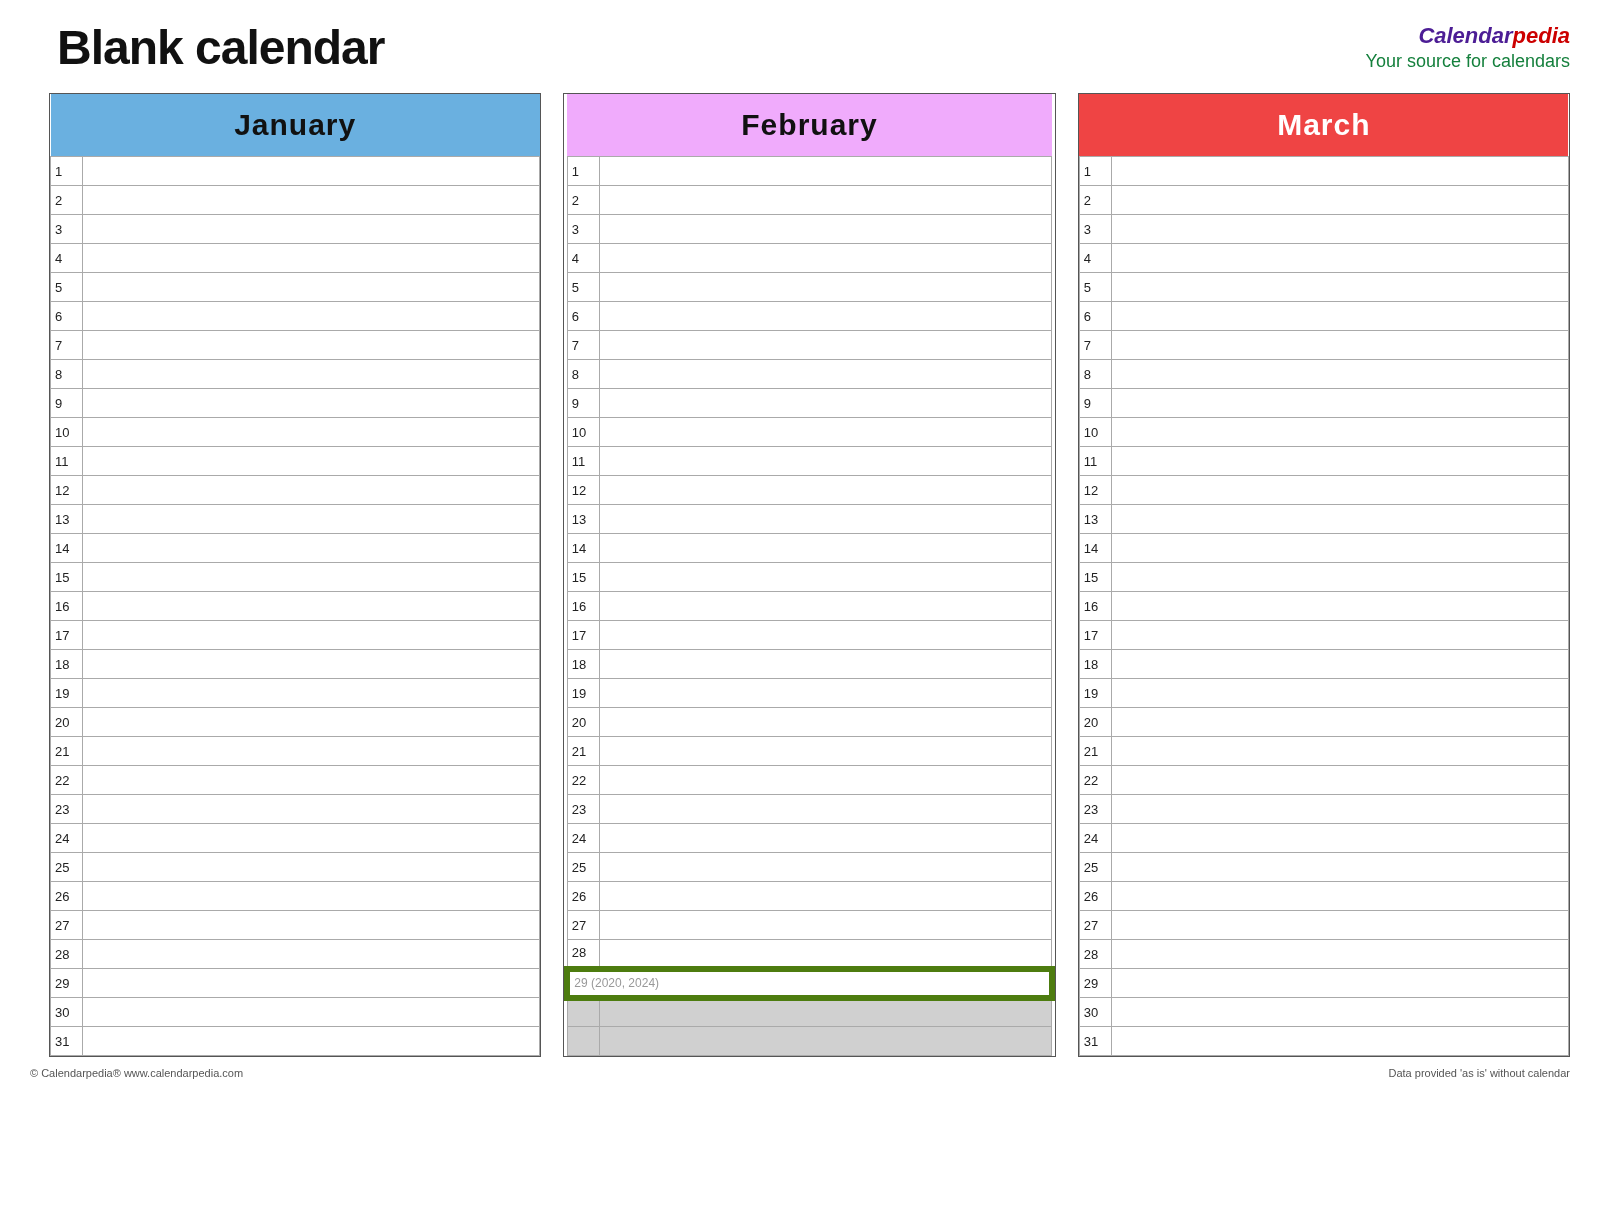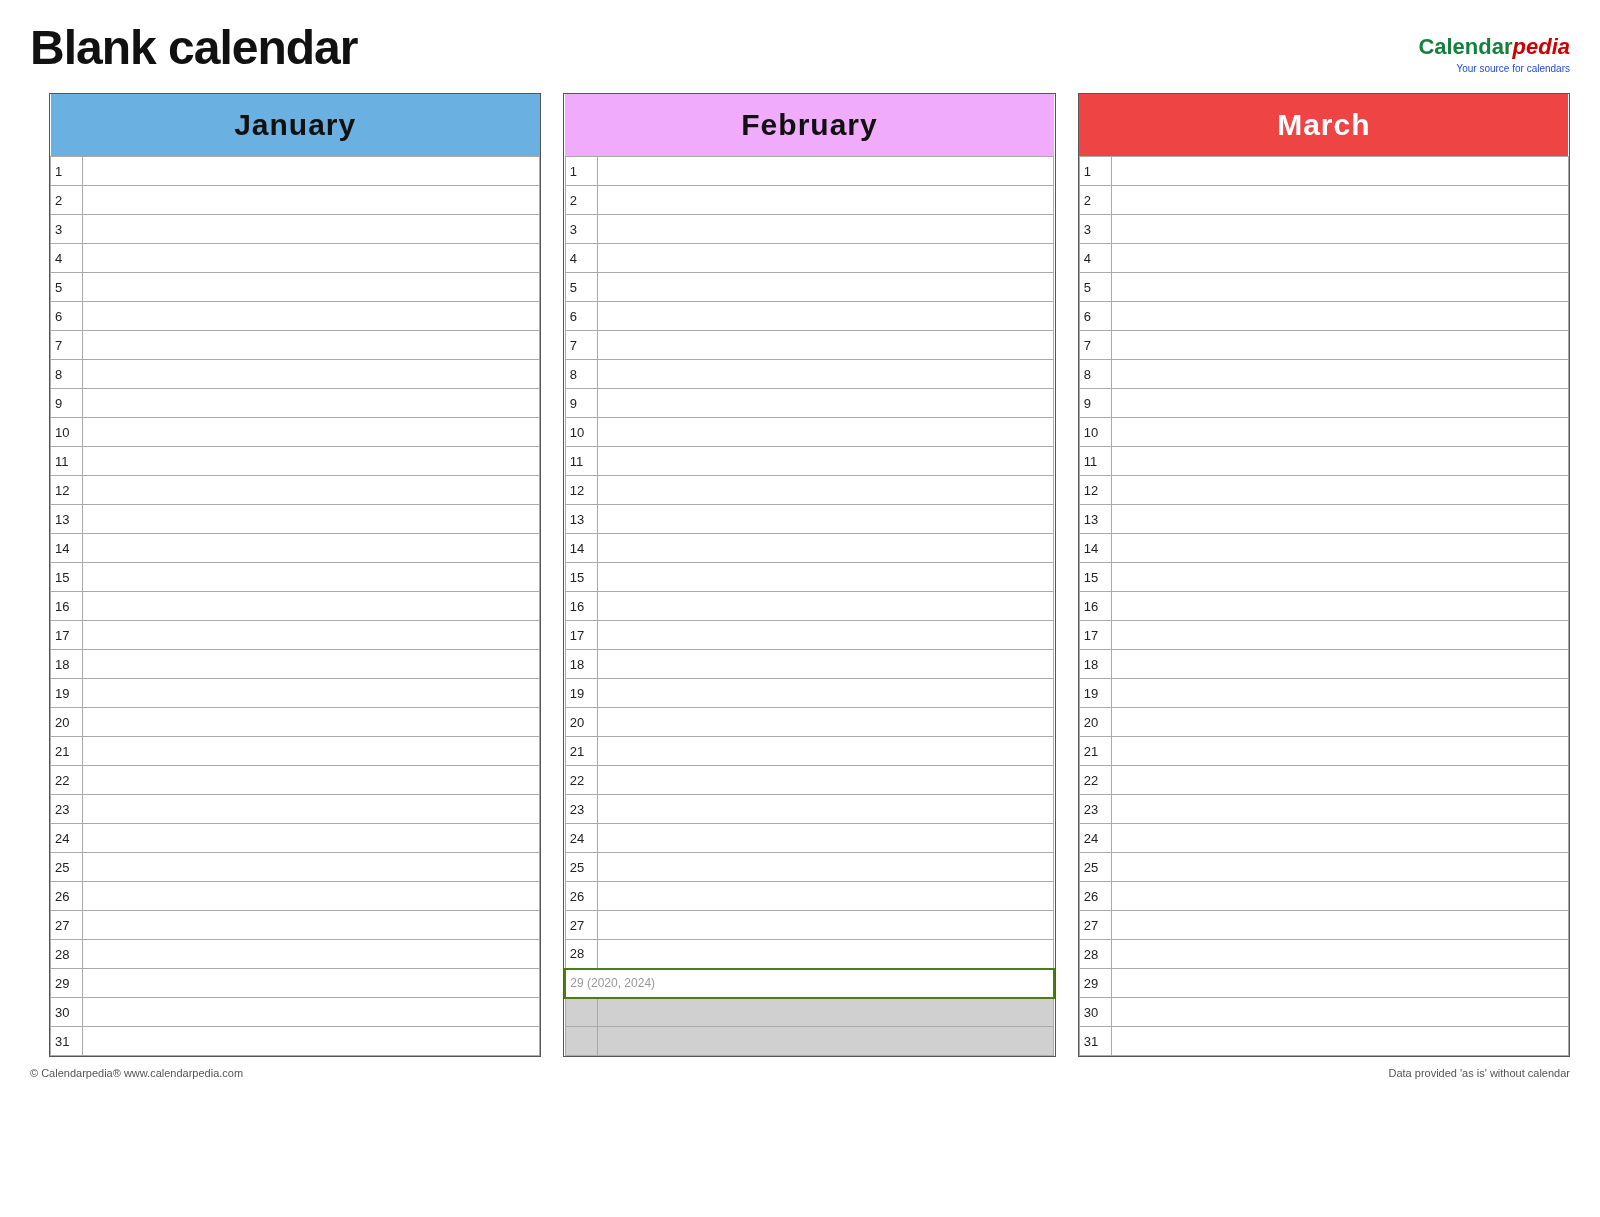--- a/index.html
+++ b/index.html
@@ -6,44 +6,46 @@
     body {
       background: #fff;
       font-family: Arial, sans-serif;
       width: 1600px;
       min-height: 1217px;
       padding: 20px 30px;
     }
     .page-header {
       display: flex;
       justify-content: space-between;
-      align-items: flex-end;
+      align-items: center;
       margin-bottom: 18px;
+      margin-left: 27px;
     }
     .page-title {
       font-size: 48px;
       font-weight: 900;
       color: #111;
       letter-spacing: -1px;
     }
     .logo-area {
       text-align: right;
       line-height: 1.3;
     }
     .logo-text {
       font-size: 22px;
       font-weight: bold;
       color: #333;
     }
     .logo-text span {
+      color: #4c1d95;
+      font-style: italic;
+    }
+    .logo-sub {
+      font-size: 18px;
       color: #15803d;
-    }
-    .logo-sub {
-      font-size: 10px;
-      color: #1d4ed8;
     }
     .calendars-row {
       display: flex;
       gap: 22px;
       align-items: flex-start;
       padding-left: 19px;
     }
     .calendar {
       flex: 1;
       border: 1.5px solid #555;
@@ -359,21 +361,21 @@
           </tr>
           <tr class="day-row">
             <td class="day-num">27</td>
             <td class="day-content"></td>
           </tr>
           <tr class="day-row">
             <td class="day-num">28</td>
             <td class="day-content"></td>
           </tr>
           <tr class="day-row leap-day">
-            <td colspan="2" style="border:2px solid #4d7c0f; height:29px; font-size:12px; color:#999; padding-left:4px; vertical-align:middle;">29  (2020, 2024)</td>
+            <td colspan="2" style="border:6px solid #4d7c0f; height:29px; font-size:12px; color:#999; padding-left:4px; vertical-align:middle;">29  (2020, 2024)</td>
           </tr>
           <tr class="day-row greyed">
             <td class="day-num"></td>
             <td class="day-content"></td>
           </tr>
           <tr class="day-row greyed">
             <td class="day-num"></td>
             <td class="day-content"></td>
           </tr>
         </tbody>

